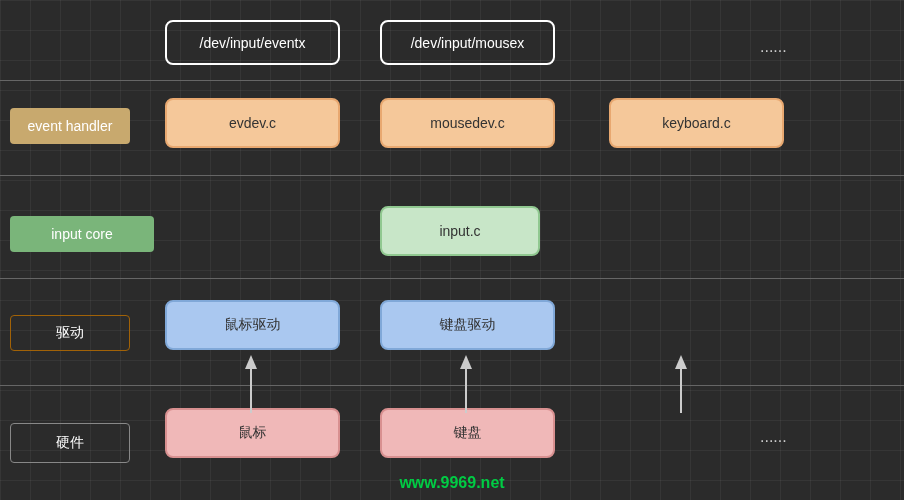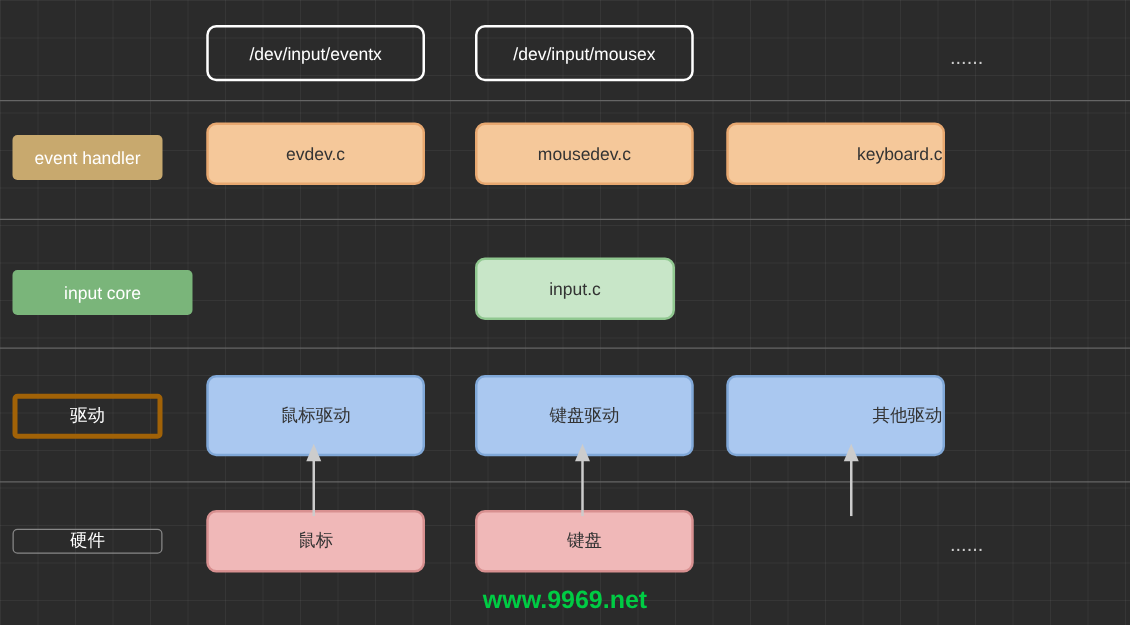--- a/index.html
+++ b/index.html
@@ -49,34 +49,34 @@
     .row-label.input-core {
       background-color: #7ab57a;
       top: 216px;
       left: 10px;
       width: 144px;
       height: 36px;
     }
 
     .row-label.driver {
       background-color: transparent;
-      border: 4px solid #a16207;
+      border: 1px solid #a16207;
       top: 315px;
       left: 10px;
       width: 120px;
       height: 36px;
     }
 
     .row-label.hardware {
       background-color: transparent;
       border: 1px solid #888;
       top: 423px;
       left: 10px;
       width: 120px;
-      height: 20px;
+      height: 40px;
     }
 
     
     .h-line {
       position: absolute;
       left: 0;
       right: 0;
       height: 1px;
       background-color: #666;
     }
@@ -122,54 +122,54 @@
       height: 50px;
       top: 206px;
     }
 
     
     .box.driver {
       background-color: #aac8f0;
       border: 2px solid #80a8d8;
       color: #333;
       width: 175px;
-      height: 65px;
+      height: 50px;
       top: 300px;
     }
 
     
     .box.hardware {
       background-color: #f0b8b8;
       border: 2px solid #d89090;
       color: #333;
       width: 175px;
       height: 50px;
       top: 408px;
     }
 
     
     .col1 { left: 165px; }
     .col2 { left: 380px; }
-    .col3 { left: 581px; justify-content: flex-end; }
+    .col3 { left: 609px; }
 
     
     .ellipsis {
       position: absolute;
       color: #cccccc;
       font-size: 16px;
     }
 
     
     .watermark {
       position: absolute;
       bottom: 8px;
       left: 50%;
       transform: translateX(-50%);
       color: #00cc44;
-      font-size: 20px;
+      font-size: 16px;
       font-weight: bold;
     }
   </style>
 </head>
 <body>
 
 <div class="diagram-container">
 
   <div class="h-line" style="top: 80px;"></div>
   <div class="h-line" style="top: 175px;"></div>
@@ -215,23 +215,20 @@
   <div class="box input-core col2">
     <span>input.c</span>
   </div>
 
   <div class="box driver col1">
     <span>鼠标驱动</span>
   </div>
   <div class="box driver col2">
     <span>键盘驱动</span>
   </div>
-  <div class="box driver col3">
-    <span>其他驱动</span>
-  </div>
 
   <div class="box hardware col1">
     <span>鼠标</span>
   </div>
   <div class="box hardware col2">
     <span>键盘</span>
   </div>
   <div class="ellipsis" style="top: 428px; left: 760px;">
     <span>......</span>
   </div>

